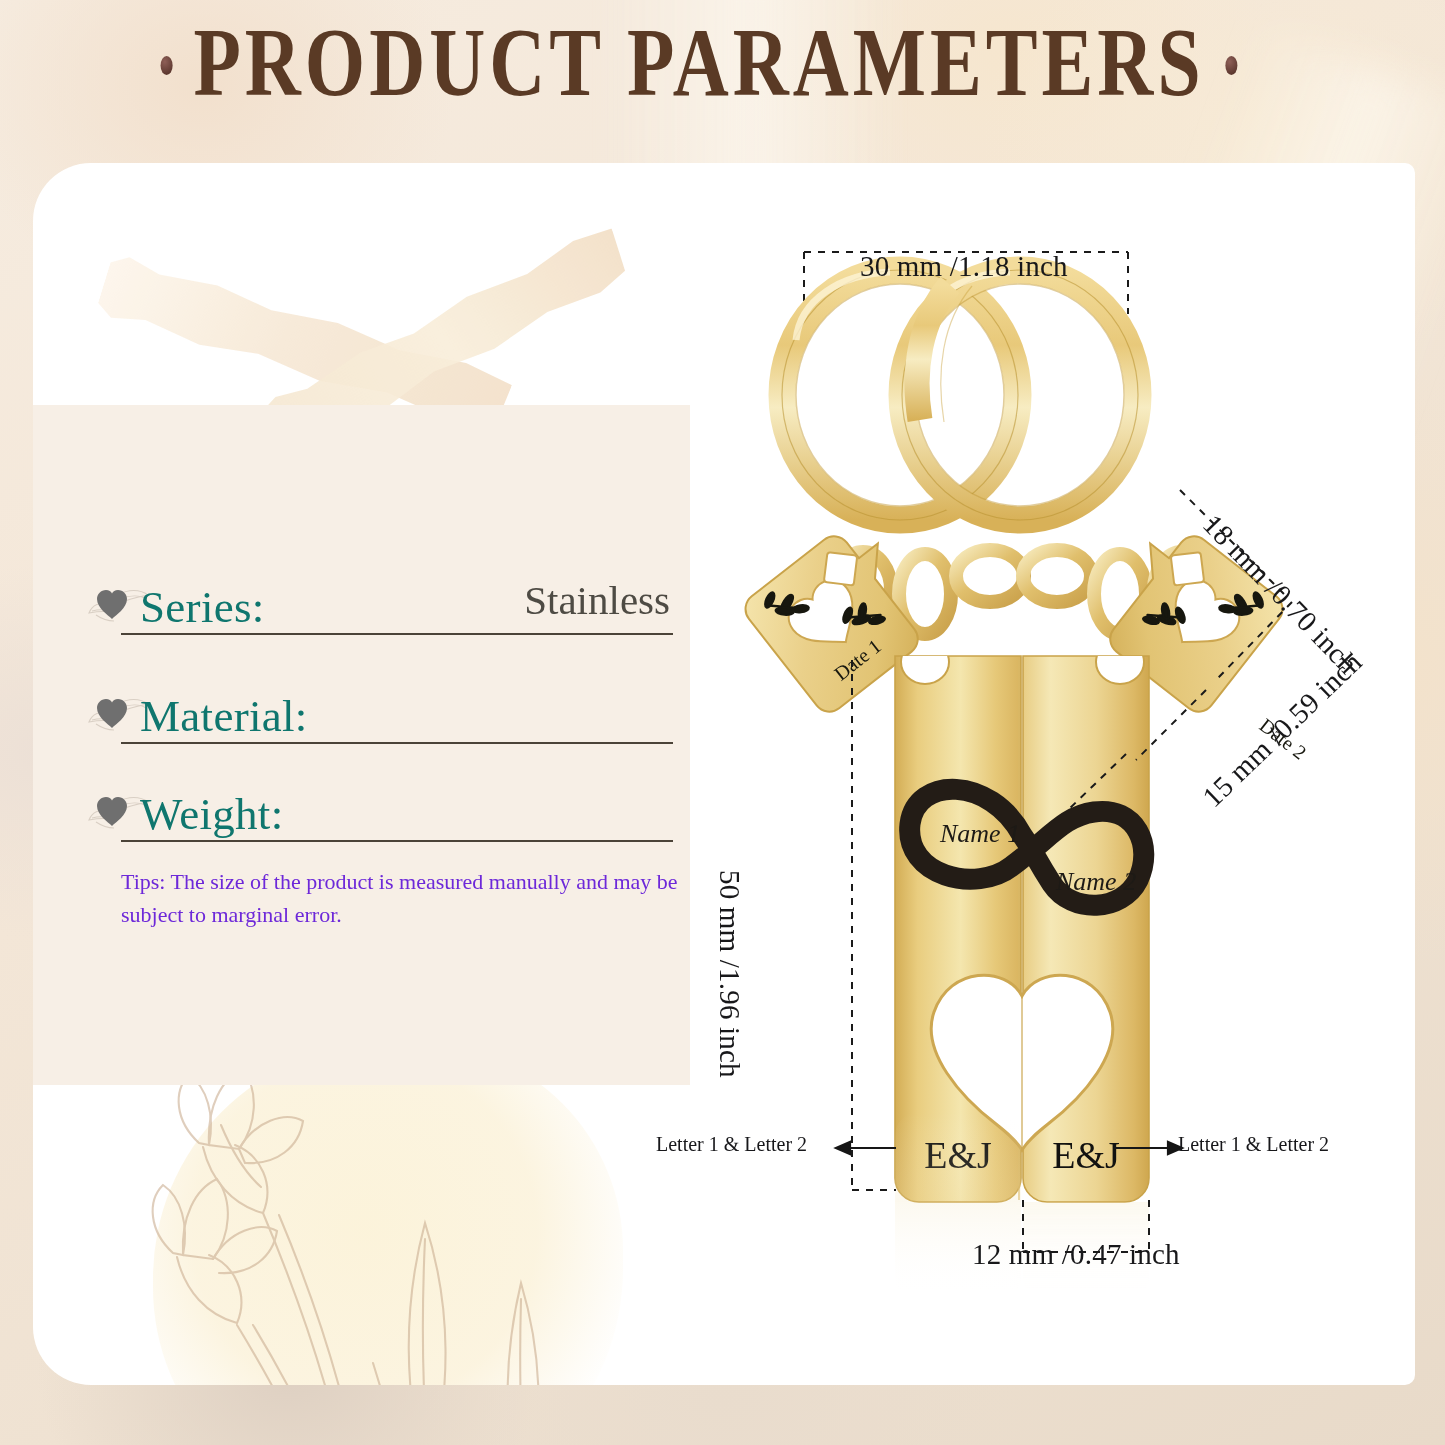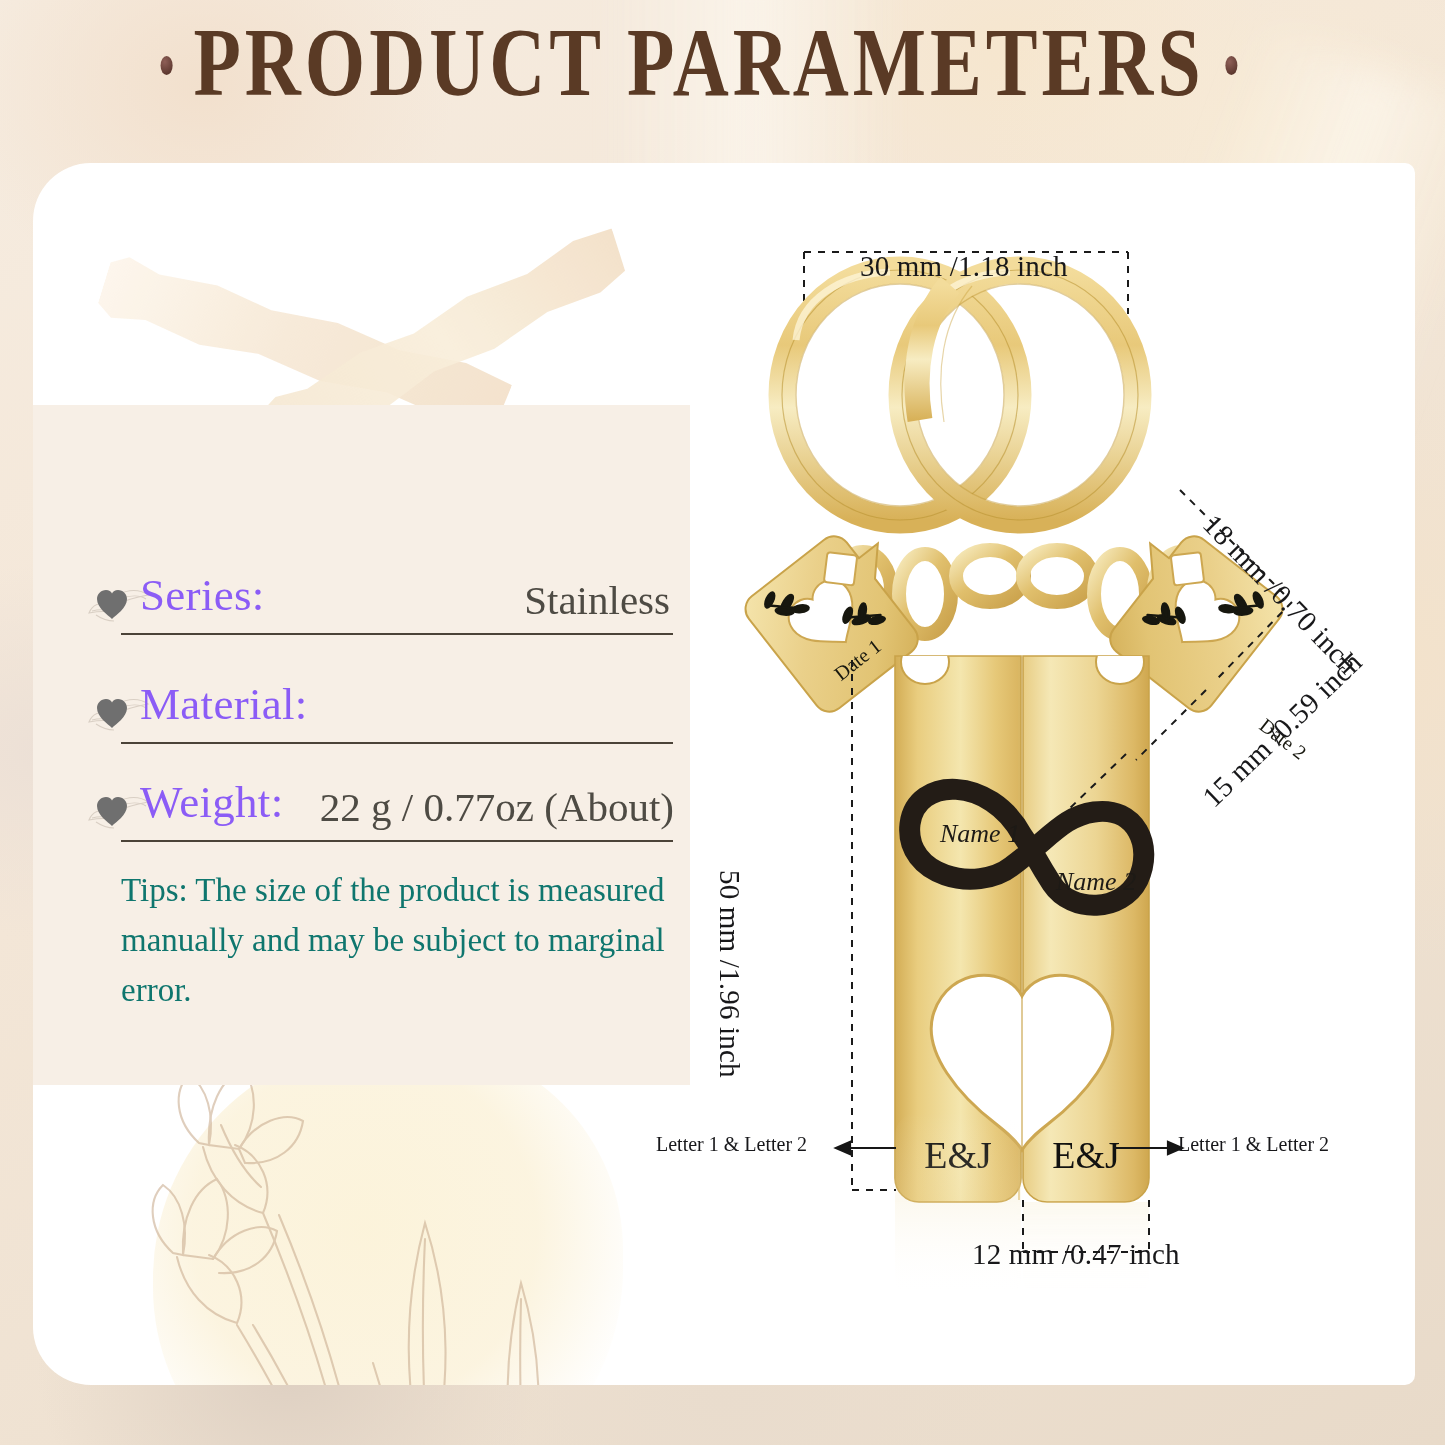--- a/index.html
+++ b/index.html
@@ -51,23 +51,23 @@
   .blob{position:absolute;left:120px;top:880px;width:470px;height:470px;border-radius:50% 44% 52% 48%;
     background:radial-gradient(circle at 45% 40%,#fbf1d4 0%,#fbf2da 45%,rgba(251,242,218,0) 74%);opacity:.85;}
   .tulips{position:absolute;left:70px;top:900px;width:520px;height:500px;opacity:.62;}
 
   
   .panel{position:absolute;left:33px;top:405px;width:657px;height:680px;background:#f7efe6;z-index:3;}
   .spec-list{position:absolute;left:55px;top:160px;width:590px;}
   .spec-row{position:relative;height:96px;}
   .spec-line{position:absolute;left:33px;right:5px;top:68px;border-bottom:2px solid #4b4338;}
   .bullet{position:absolute;left:0px;top:14px;width:64px;height:50px;}
-  .spec-label{position:absolute;left:52px;top:4px;font-size:45px;color:#8b5cf6;letter-spacing:.3px;}
+  .spec-label{position:absolute;left:52px;top:16px;font-size:45px;color:#0f766e;letter-spacing:.3px;}
   .spec-value{position:absolute;right:8px;top:11px;font-size:41px;color:#4e4b44;white-space:nowrap;}
-  .tips{position:absolute;left:88px;top:460px;width:560px;font-size:33px;line-height:1.52;color:#0f766e;}
+  .tips{position:absolute;left:88px;top:460px;width:560px;font-size:22px;line-height:1.52;color:#6d28d9;}
 
   
   .product{position:absolute;left:620px;top:190px;width:790px;height:1100px;z-index:4;}
   .dimtxt{position:absolute;font-size:29px;color:#18181a;white-space:nowrap;letter-spacing:.2px;}
   .lbl-small{position:absolute;font-size:20px;color:#17171a;white-space:nowrap;}
 </style>
 </head>
 <body>
 
 <div class="bg"></div>
@@ -150,21 +150,20 @@
         <g fill="none" stroke="#d9cfc4" stroke-width="1.1">
           <path d="M30 16 C40 10 52 10 60 16 C50 18 40 20 32 24"></path>
           <path d="M32 20 C42 16 52 16 58 20"></path>
           <path d="M22 26 C12 22 4 26 1 34 C12 32 20 32 26 34"></path>
           <path d="M4 32 C12 30 20 31 25 33"></path>
           <path d="M8 36 C14 40 20 42 26 42"></path>
         </g>
         <path d="M18 11 C13 11 9 15 9 20 C9 29 20 36 24 40 C28 36 39 29 39 20 C39 15 35 11 30 11 C27 11 25 12.5 24 14.5 C23 12.5 21 11 18 11 Z" fill="#6f6f6f"></path>
       </svg>
       <span class="spec-label">Weight:</span>
-      <span class="spec-value" style="right:4px;">22 g / 0.77oz (About)</span>
       <div class="spec-line"></div>
     </div>
   </div>
 
   <div class="tips">Tips: The size of the product is measured manually and may be subject to marginal error.</div>
 </div>
 
 <div class="product">
 
   <svg width="790" height="1100" viewBox="0 0 790 1100">

